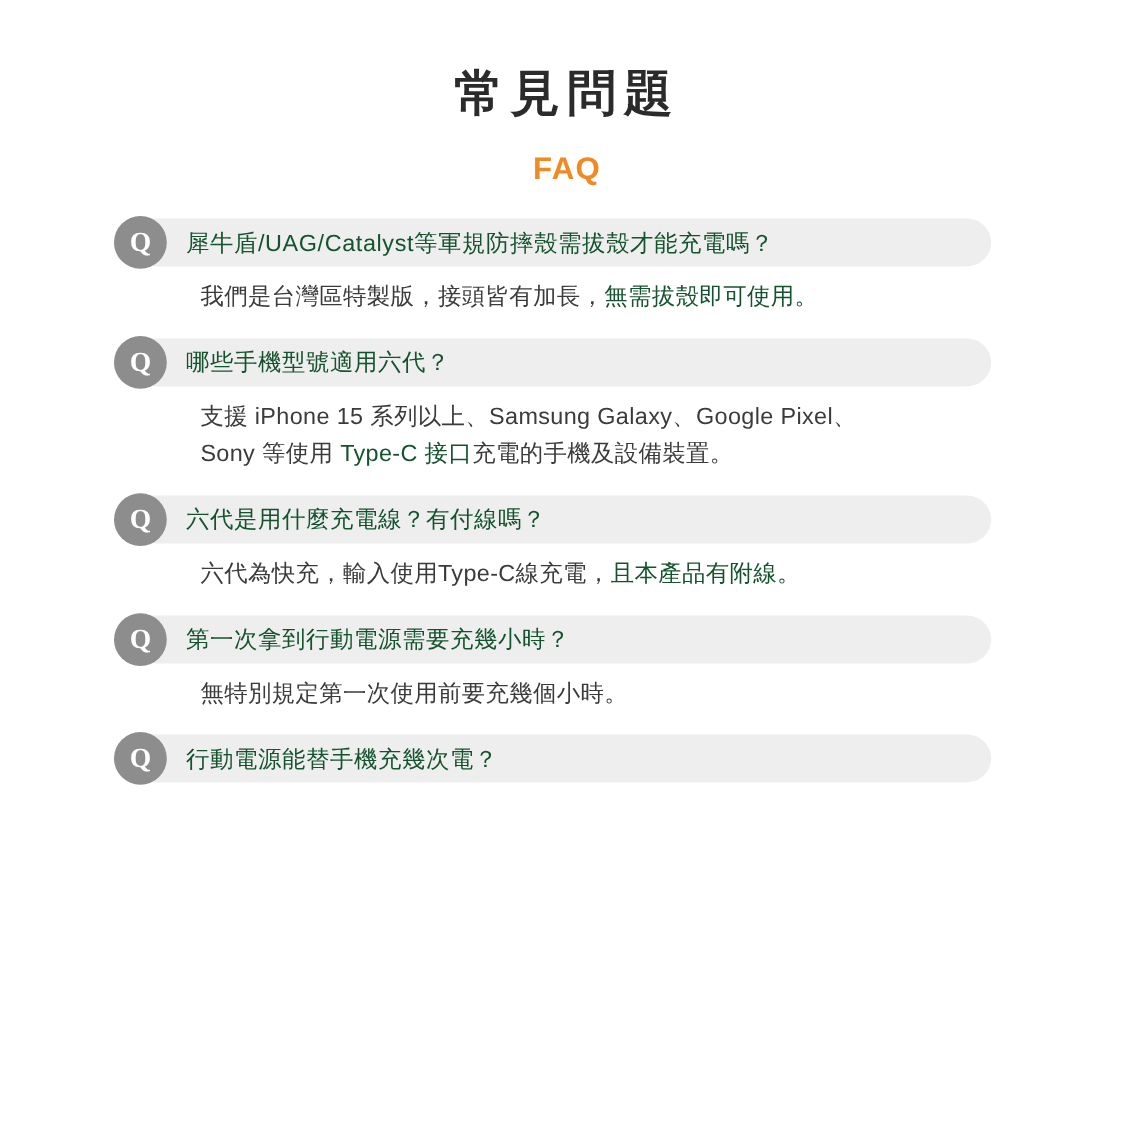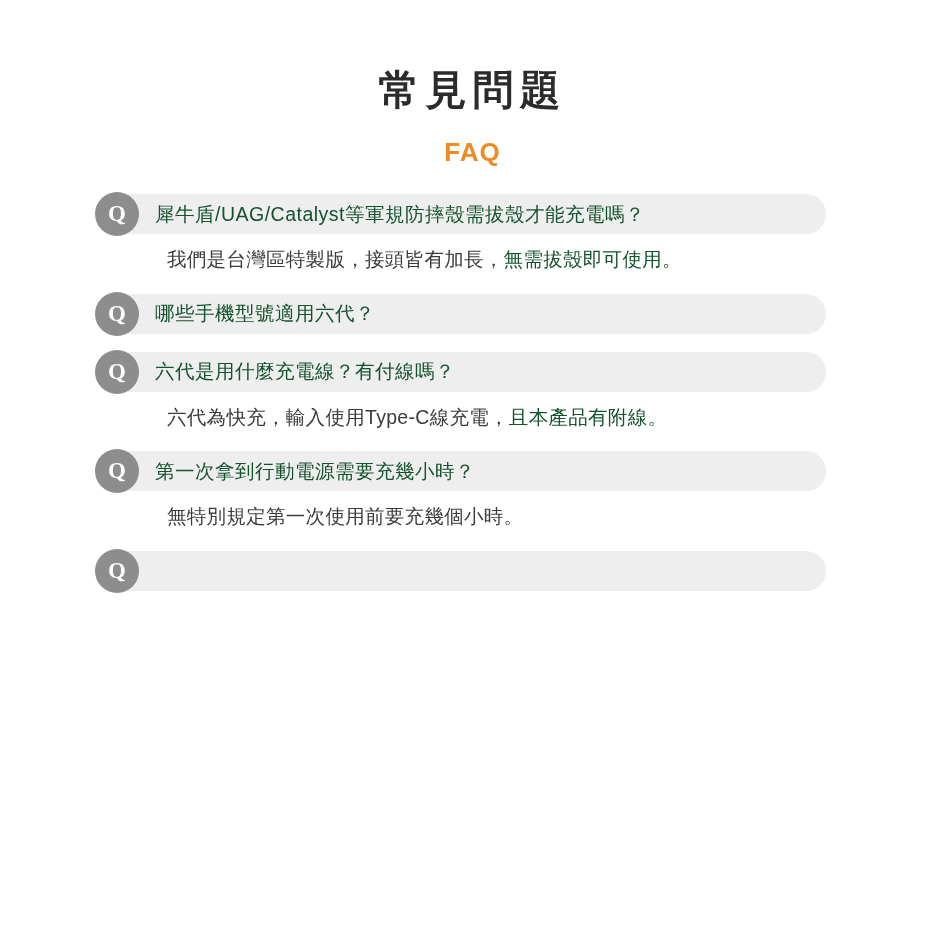--- a/index.html
+++ b/index.html
@@ -12,21 +12,21 @@
     background: #ffffff;
     font-family: "Liberation Sans", sans-serif;
     color: #3b3b3b;
     overflow: hidden;
   }
   .page {
     position: relative;
     width: 945px;
     height: 945px;
     box-sizing: border-box;
-    padding: 16px 95px;
+    padding: 4px 95px;
   }
   .title {
     text-align: center;
     font-size: 41px;
     font-weight: bold;
     letter-spacing: 6px;
     color: #2b2b2b;
     padding-top: 50px;
     line-height: 1.2;
   }
@@ -125,20 +125,24 @@
         <p class="a-line"><span>我們是台灣區特製版，接頭皆有加長，</span><span class="hl">無需拔殼即可使用。</span></p>
       </div>
     </div>
 
     <div class="faq-item">
       <div class="q-row">
         <div class="q-bubble"></div>
         <div class="q-badge">Q</div>
         <div class="q-text">哪些手機型號適用六代？</div>
       </div>
+      <div class="a-block">
+        <p class="a-line"><span>支援 iPhone 15 系列以上、Samsung Galaxy、Google Pixel、</span></p>
+        <p class="a-line"><span>Sony 等使用 </span><span class="hl">Type-C 接口</span><span>充電的手機及設備裝置。</span></p>
+      </div>
     </div>
 
     <div class="faq-item">
       <div class="q-row">
         <div class="q-bubble"></div>
         <div class="q-badge">Q</div>
         <div class="q-text">六代是用什麼充電線？有付線嗎？</div>
       </div>
       <div class="a-block">
         <p class="a-line"><span>六代為快充，輸入使用Type-C線充電，</span><span class="hl">且本產品有附線。</span></p>
@@ -153,17 +157,18 @@
       </div>
       <div class="a-block">
         <p class="a-line"><span>無特別規定第一次使用前要充幾個小時。</span></p>
       </div>
     </div>
 
     <div class="faq-item">
       <div class="q-row">
         <div class="q-bubble"></div>
         <div class="q-badge">Q</div>
+        <div class="q-text">行動電源能替手機充幾次電？</div>
       </div>
     </div>
 
   </div>
 </div>
 
 </body></html>

